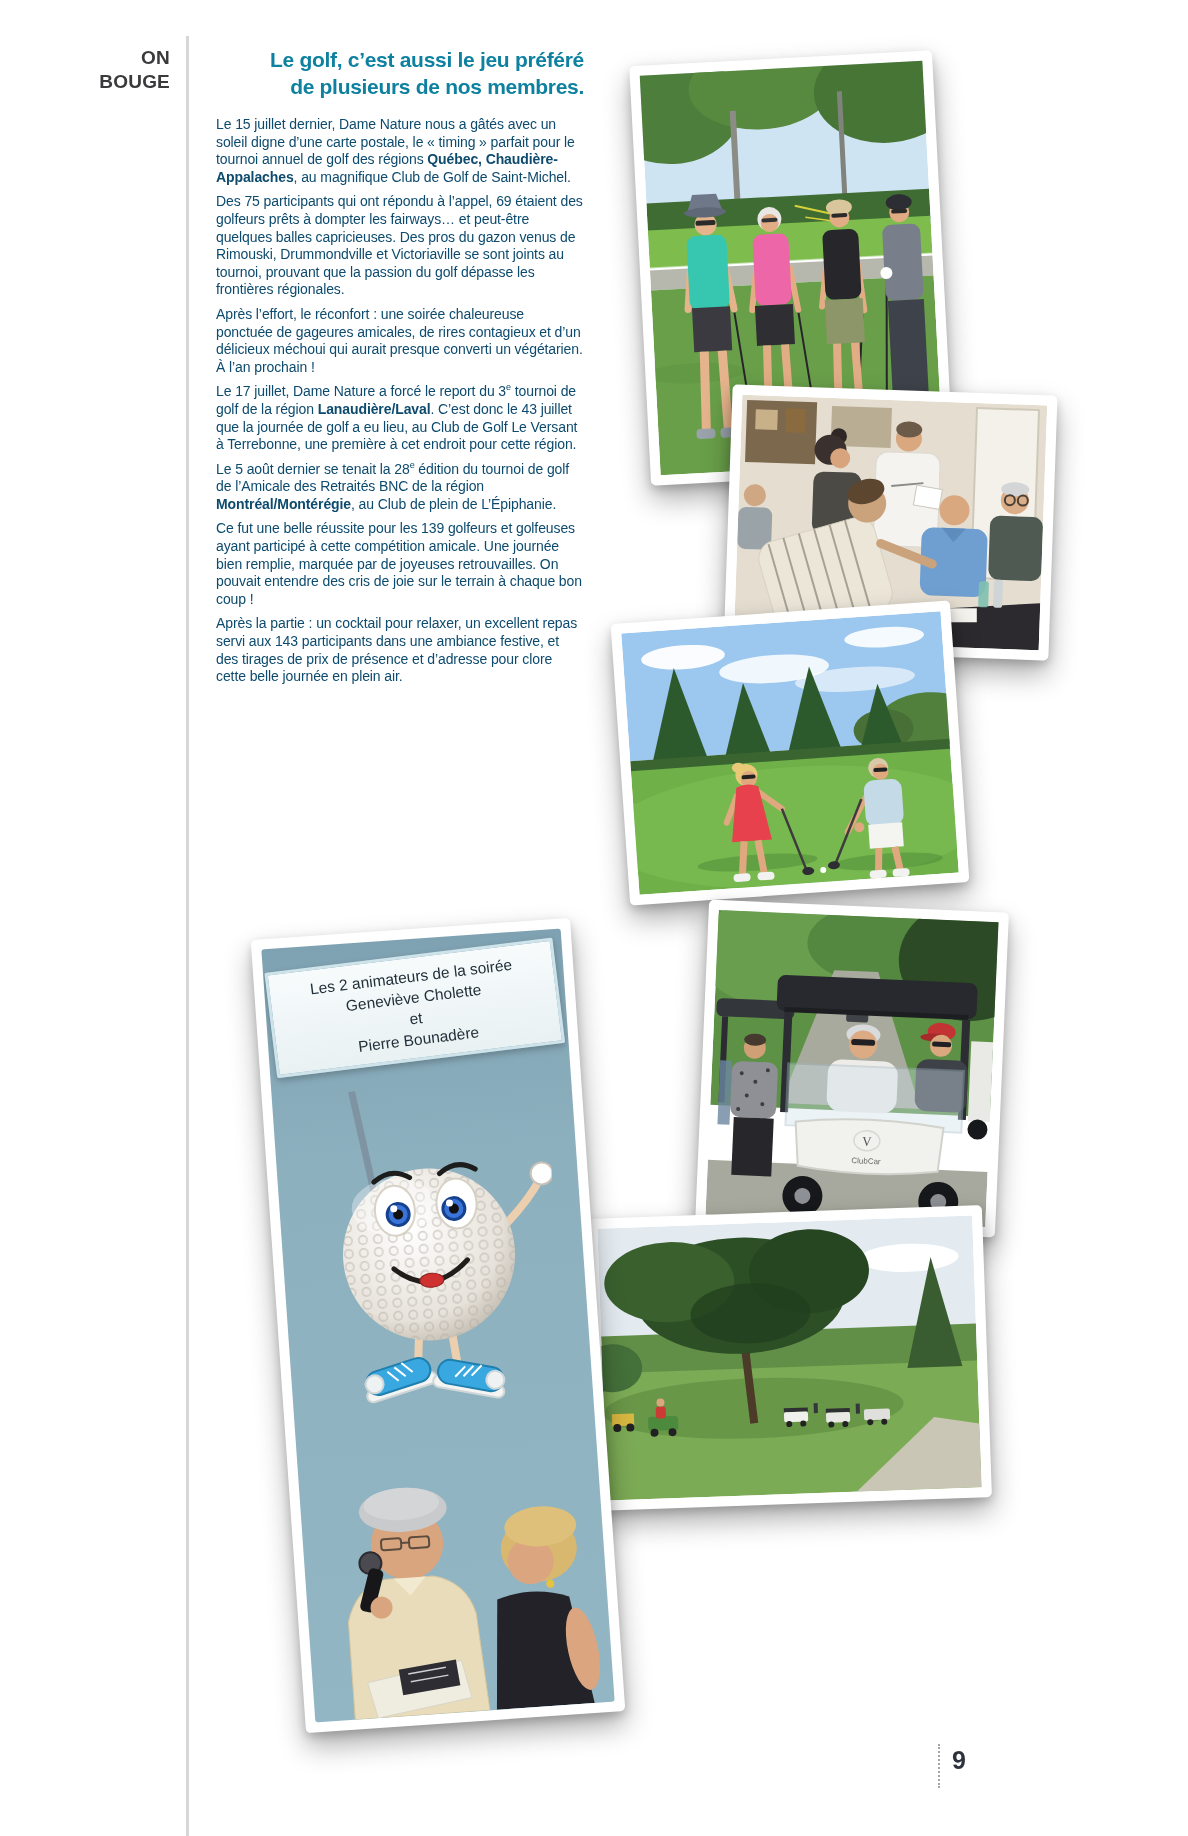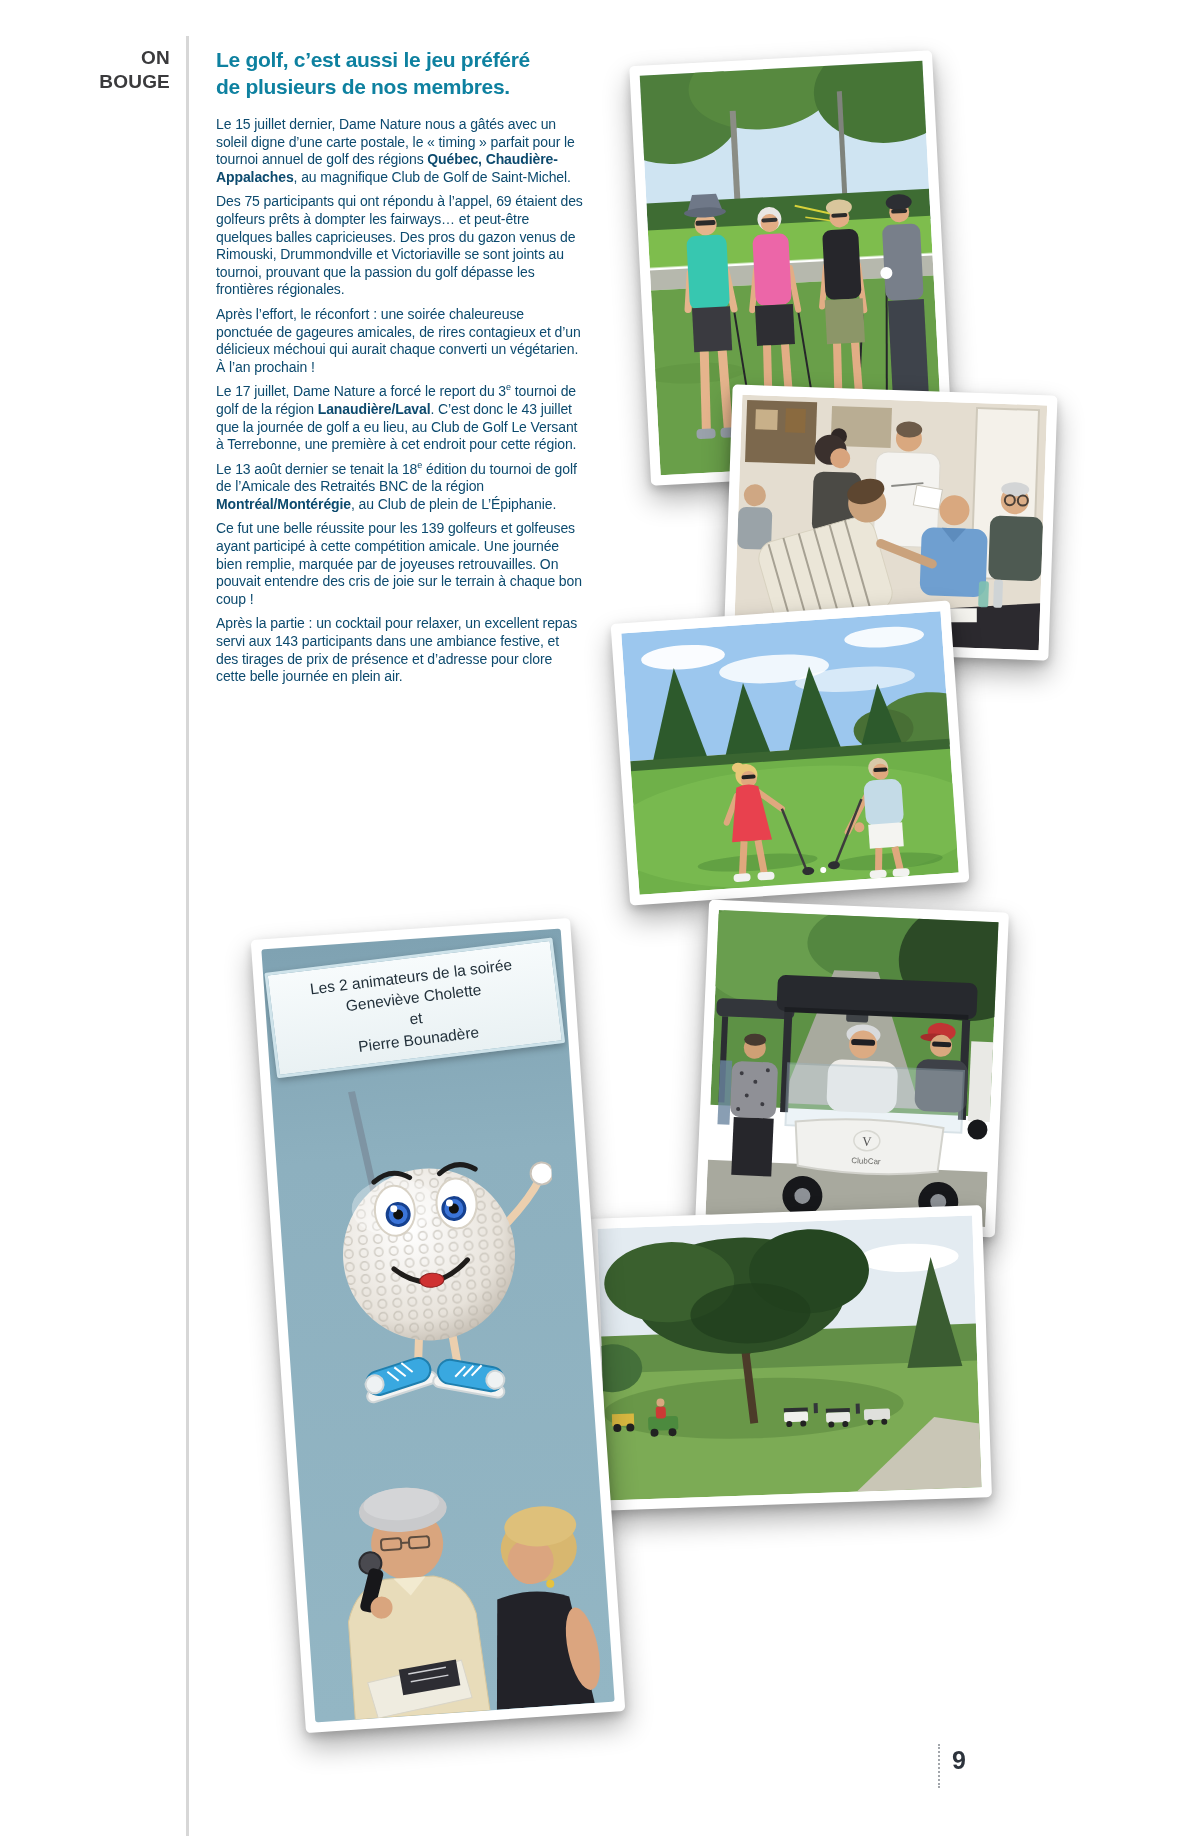--- a/index.html
+++ b/index.html
@@ -9,21 +9,21 @@
   }
   
   .section-label{
     position:absolute;left:58px;top:46px;width:112px;text-align:right;
     font-size:19px;font-weight:700;line-height:24px;color:#3a3a3c;letter-spacing:.2px;
   }
   .vrule{position:absolute;left:186px;top:36px;width:3px;height:1800px;background:#d7d7d7;}
 
   
   .article{position:absolute;left:216px;top:46px;width:368px;}
-  .title{margin:0 0 16px 0;}
+  .title{margin:0 0 16px 0;text-align:right;}
   .tline{display:block;white-space:nowrap;font-size:21px;line-height:27px;font-weight:700;
          color:#0e81a0;letter-spacing:-.3px;}
   .para{margin:0 0 7px 0;font-size:14px;line-height:17.6px;color:#0c4a6e;letter-spacing:-.1px;}
   .para .b{font-weight:700;}
   .para sup{font-size:9px;line-height:0;vertical-align:super;}
 
   
   .photo{
     position:absolute;background:#ffffff;padding:10px;border-radius:5px;
     box-shadow:0 14px 28px rgba(0,0,0,.32), 0 4px 10px rgba(0,0,0,.18);
@@ -67,23 +67,23 @@
   <div class="vrule"></div>
 
   <div class="article">
     <h1 class="title">
       <span class="tline">Le golf, c’est aussi le jeu préféré</span>
       <span class="tline">de plusieurs de nos membres.</span>
     </h1>
     <div id="paragraphs">
         <p class="para"><span>Le 15 juillet dernier, Dame Nature nous a gâtés avec un soleil digne d’une carte postale, le « timing » parfait pour le tournoi annuel de golf des régions </span><span class="b">Québec, Chaudière-Appalaches</span><span>, au magnifique Club de Golf de Saint-Michel.</span></p>
         <p class="para"><span>Des 75 participants qui ont répondu à l’appel, 69 étaient des golfeurs prêts à dompter les fairways… et peut-être quelques balles capricieuses. Des pros du gazon venus de Rimouski, Drummondville et Victoriaville se sont joints au tournoi, prouvant que la passion du golf dépasse les frontières régionales.</span></p>
-        <p class="para"><span>Après l’effort, le réconfort : une soirée chaleureuse ponctuée de gageures amicales, de rires contagieux et d’un délicieux méchoui qui aurait chaque converti un végétarien. À l’an prochain !</span></p>
+        <p class="para"><span>Après l’effort, le réconfort : une soirée chaleureuse ponctuée de gageures amicales, de rires contagieux et d’un délicieux méchoui qui aurait presque converti un végétarien. À l’an prochain !</span></p>
         <p class="para"><span>Le 17 juillet, Dame Nature a forcé le report du 3</span><sup>e</sup><span> tournoi de golf de la région </span><span class="b">Lanaudière/Laval</span><span>. C’est donc le 43 juillet que la journée de golf a eu lieu, au Club de Golf Le Versant à Terrebonne, une première à cet endroit pour cette région.</span></p>
-        <p class="para"><span>Le 13 août dernier se tenait la 18</span><sup>e</sup><span> édition du tournoi de golf de l’Amicale des Retraités BNC de la région </span><span class="b">Montréal/Montérégie</span><span>, au Club de plein de L’Épiphanie.</span></p>
+        <p class="para"><span>Le 5 août dernier se tenait la 28</span><sup>e</sup><span> édition du tournoi de golf de l’Amicale des Retraités BNC de la région </span><span class="b">Montréal/Montérégie</span><span>, au Club de plein de L’Épiphanie.</span></p>
         <p class="para"><span>Ce fut une belle réussite pour les 139 golfeurs et golfeuses ayant participé à cette compétition amicale. Une journée bien remplie, marquée par de joyeuses retrouvailles. On pouvait entendre des cris de joie sur le terrain à chaque bon coup !</span></p>
         <p class="para"><span>Après la partie : un cocktail pour relaxer, un excellent repas servi aux 143 participants dans une ambiance festive, et des tirages de prix de présence et d’adresse pour clore cette belle journée en plein air.</span></p>
       </div>
   </div>
 
   <figure class="photo ph1">
     <svg width="283" height="400" viewBox="0 0 283 400" preserveAspectRatio="none">
       <rect width="283" height="180" fill="#cfe4f2"></rect>
       <ellipse cx="30" cy="35" rx="70" ry="55" fill="#4e7e3c"></ellipse>
       <ellipse cx="120" cy="18" rx="72" ry="42" fill="#57893f"></ellipse>

